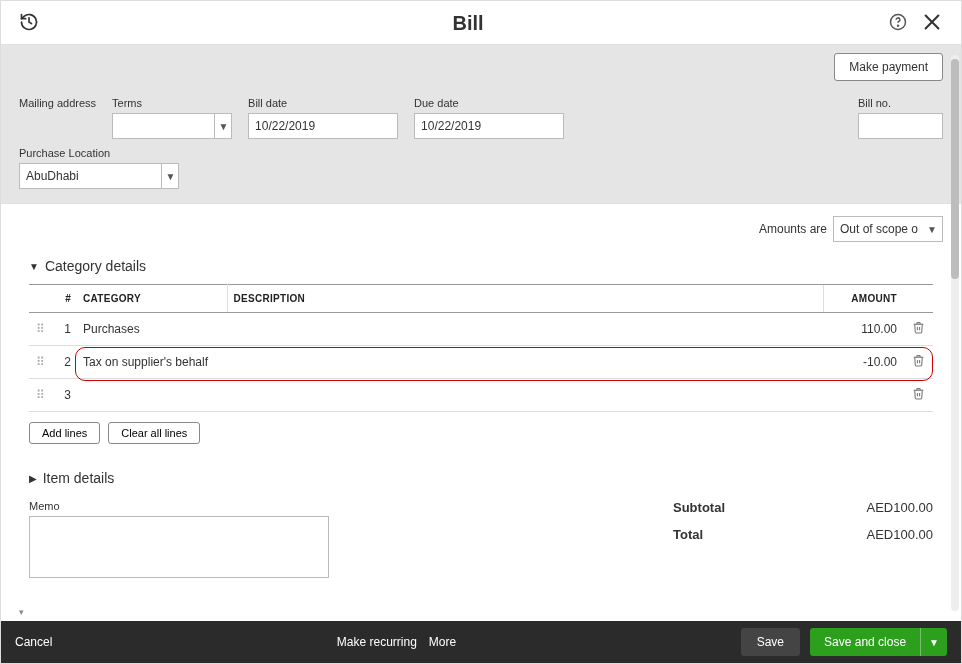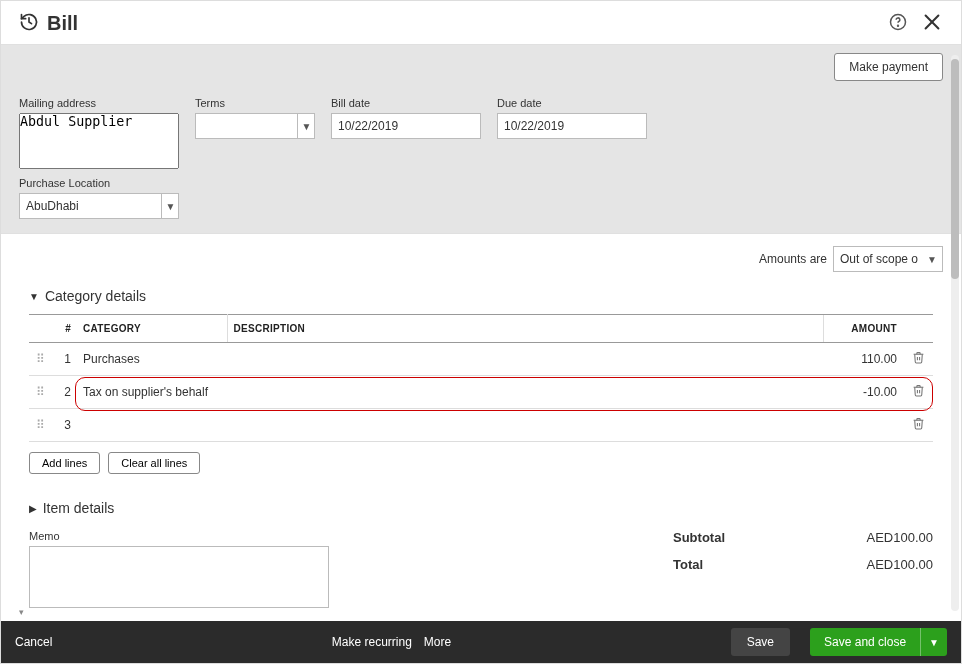--- a/index.html
+++ b/index.html
@@ -1,20 +1,20 @@
 <!DOCTYPE html>
 <html><head>
 <meta charset="utf-8">
 <style>
 * { box-sizing: border-box; margin: 0; padding: 0; }
 body { font-family: Arial, Helvetica, sans-serif; font-size: 12px; color: #333; background: #fff; width: 962px; height: 664px; overflow: hidden; position: relative; }
 .modal { width: 962px; height: 664px; display: flex; flex-direction: column; border: 1px solid #ddd; }
 .header { display: flex; align-items: center; padding: 10px 18px 8px 18px; border-bottom: 1px solid #e0e0e0; }
 .header .icon-clock { margin-right: 8px; }
-.header h1 { font-size: 20px; font-weight: 700; flex: 1; }
+.header h1 { font-size: 20px; font-weight: 700; flex: 1; text-align: center; }
 .header .help-icon { margin-right: 14px; color: #333; }
 .header .close-icon { cursor: pointer; }
 .scroll-area { flex: 1; overflow-y: auto; position: relative; }
 .gray-pane { background: #e5e5e5; padding: 0 18px 14px 18px; border-bottom: 1px solid #e0e0e0; }
 .top-actions { display: flex; justify-content: flex-end; padding-top: 8px; margin-bottom: 16px; }
 .btn { background: #fff; border: 1px solid #888; border-radius: 3px; padding: 6px 14px; font-size: 12px; cursor: pointer; color: #333; }
 .fields-row { display: flex; gap: 16px; align-items: flex-start; }
 .field { display: flex; flex-direction: column; }
 .field label { font-size: 11px; color: #333; margin-bottom: 4px; }
 .input, .select, .textarea { border: 1px solid #bbb; background: #fff; font-size: 12px; padding: 5px 6px; color: #333; border-radius: 0; }
@@ -56,21 +56,21 @@
 .memo-col { flex: 0 0 300px; }
 .memo-col label { font-size: 11px; display: block; margin-bottom: 4px; }
 .memo-ta { width: 300px; height: 62px; border: 1px solid #bbb; resize: none; padding: 4px; }
 .totals-col { flex: 1; display: flex; flex-direction: column; align-items: flex-end; gap: 12px; font-size: 13px; }
 .totals-row { display: flex; gap: 30px; width: 260px; justify-content: flex-end; }
 .totals-row .lbl { font-weight: 700; text-align: left; flex: 1; }
 .totals-row .val { width: 100px; text-align: right; font-weight: 400; }
 .footer { background: #2b2b2b; color: #fff; display: flex; align-items: center; padding: 0 14px; height: 42px; font-size: 12px; }
 .footer .f-left { flex: 0 0 auto; }
 .footer .f-center { flex: 1; display: flex; justify-content: center; gap: 12px; }
-.footer .f-right { flex: 0 0 auto; display: flex; align-items: center; gap: 20px; }
+.footer .f-right { flex: 0 0 auto; display: flex; align-items: center; gap: 10px; }
 .footer a { color: #fff; text-decoration: none; cursor: pointer; }
 .btn-dark { background: #444; border: none; color: #fff; padding: 7px 16px; border-radius: 3px; cursor: pointer; font-size: 12px; }
 .btn-green { background: #2ca01c; border: none; color: #fff; padding: 7px 14px; border-radius: 3px 0 0 3px; cursor: pointer; font-size: 12px; }
 .btn-green-caret { background: #2ca01c; border: none; border-left: 1px solid rgba(255,255,255,0.35); color: #fff; padding: 7px 8px; border-radius: 0 3px 3px 0; cursor: pointer; font-size: 10px; }
 .svg-icon { display: inline-block; vertical-align: middle; }
 .scrollbar-fake { position:absolute; right:2px; top:10px; bottom:10px; width:8px; background:#eee; border-radius:4px; }
 .scrollbar-thumb { position:absolute; right:0; left:0; top:4px; height:220px; background:#bdbdbd; border-radius:4px; }
 .tiny-caret { position:absolute; left:18px; bottom:4px; font-size:9px; color:#888; }
 </style>
 </head>
@@ -105,38 +105,41 @@
   <div class="scroll-area">
 
     <div class="gray-pane">
       <div class="top-actions">
         <button class="btn">Make payment</button>
       </div>
 
       <div class="fields-row">
         <div class="field">
           <label>Mailing address</label>
-          <textarea class="mailing" style="">Abdul Supplier</textarea>
         </div>
         <div class="field">
           <label>Terms</label>
           <span class="select-wrap">
             <input class="input terms" style="padding-right: 22px;">
             <span class="caret-box">▼</span>
           </span>
         </div>
         <div class="field">
           <label>Bill date</label>
           <input class="input datef" value="10/22/2019" style="">
         </div>
         <div class="field">
           <label>Due date</label>
           <input class="input datef" value="10/22/2019" style="">
         </div>
         <div class="spacer-flex"></div>
+        <div class="field">
+          <label>Bill no.</label>
+          <input class="input billno" style="">
+        </div>
       </div>
 
       <div class="fields-row row2">
         <div class="field">
           <label>Purchase Location</label>
           <span class="select-wrap">
             <input class="input loc" style="padding-right: 22px;" value="AbuDhabi">
             <span class="caret-box">▼</span>
           </span>
         </div>

